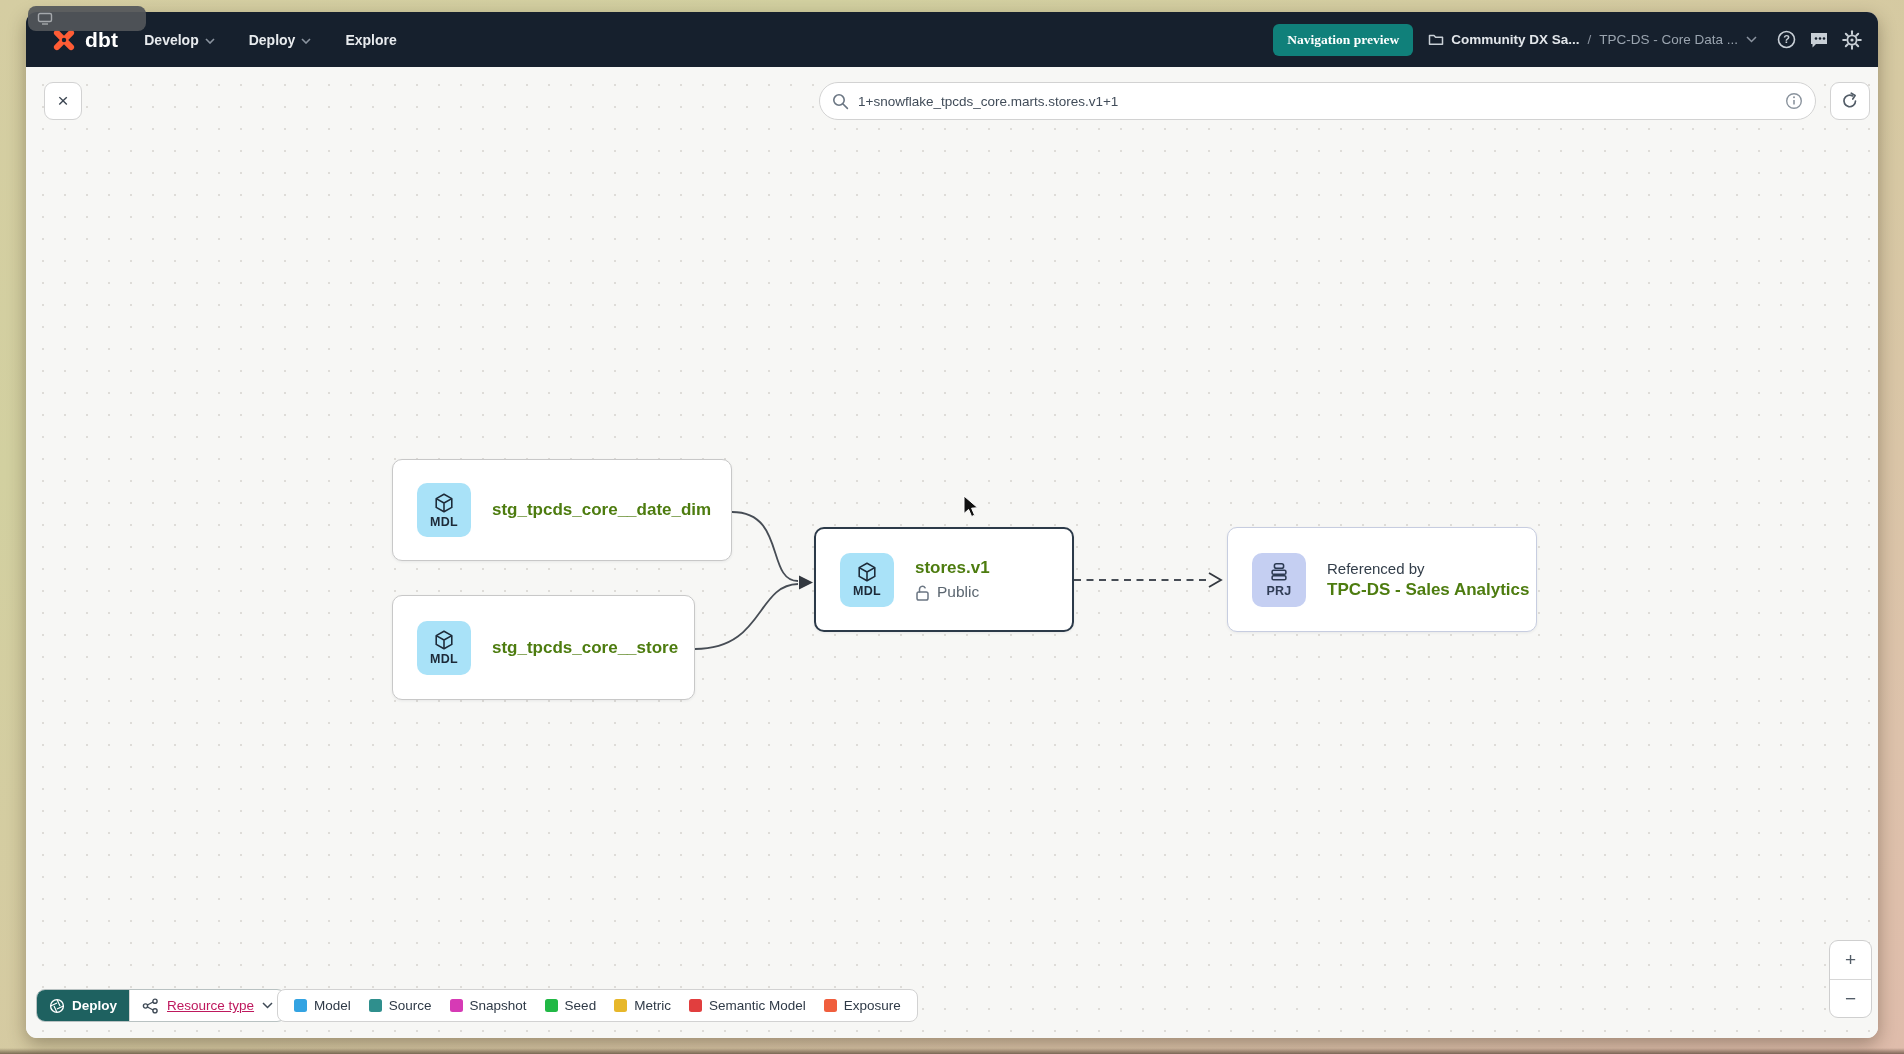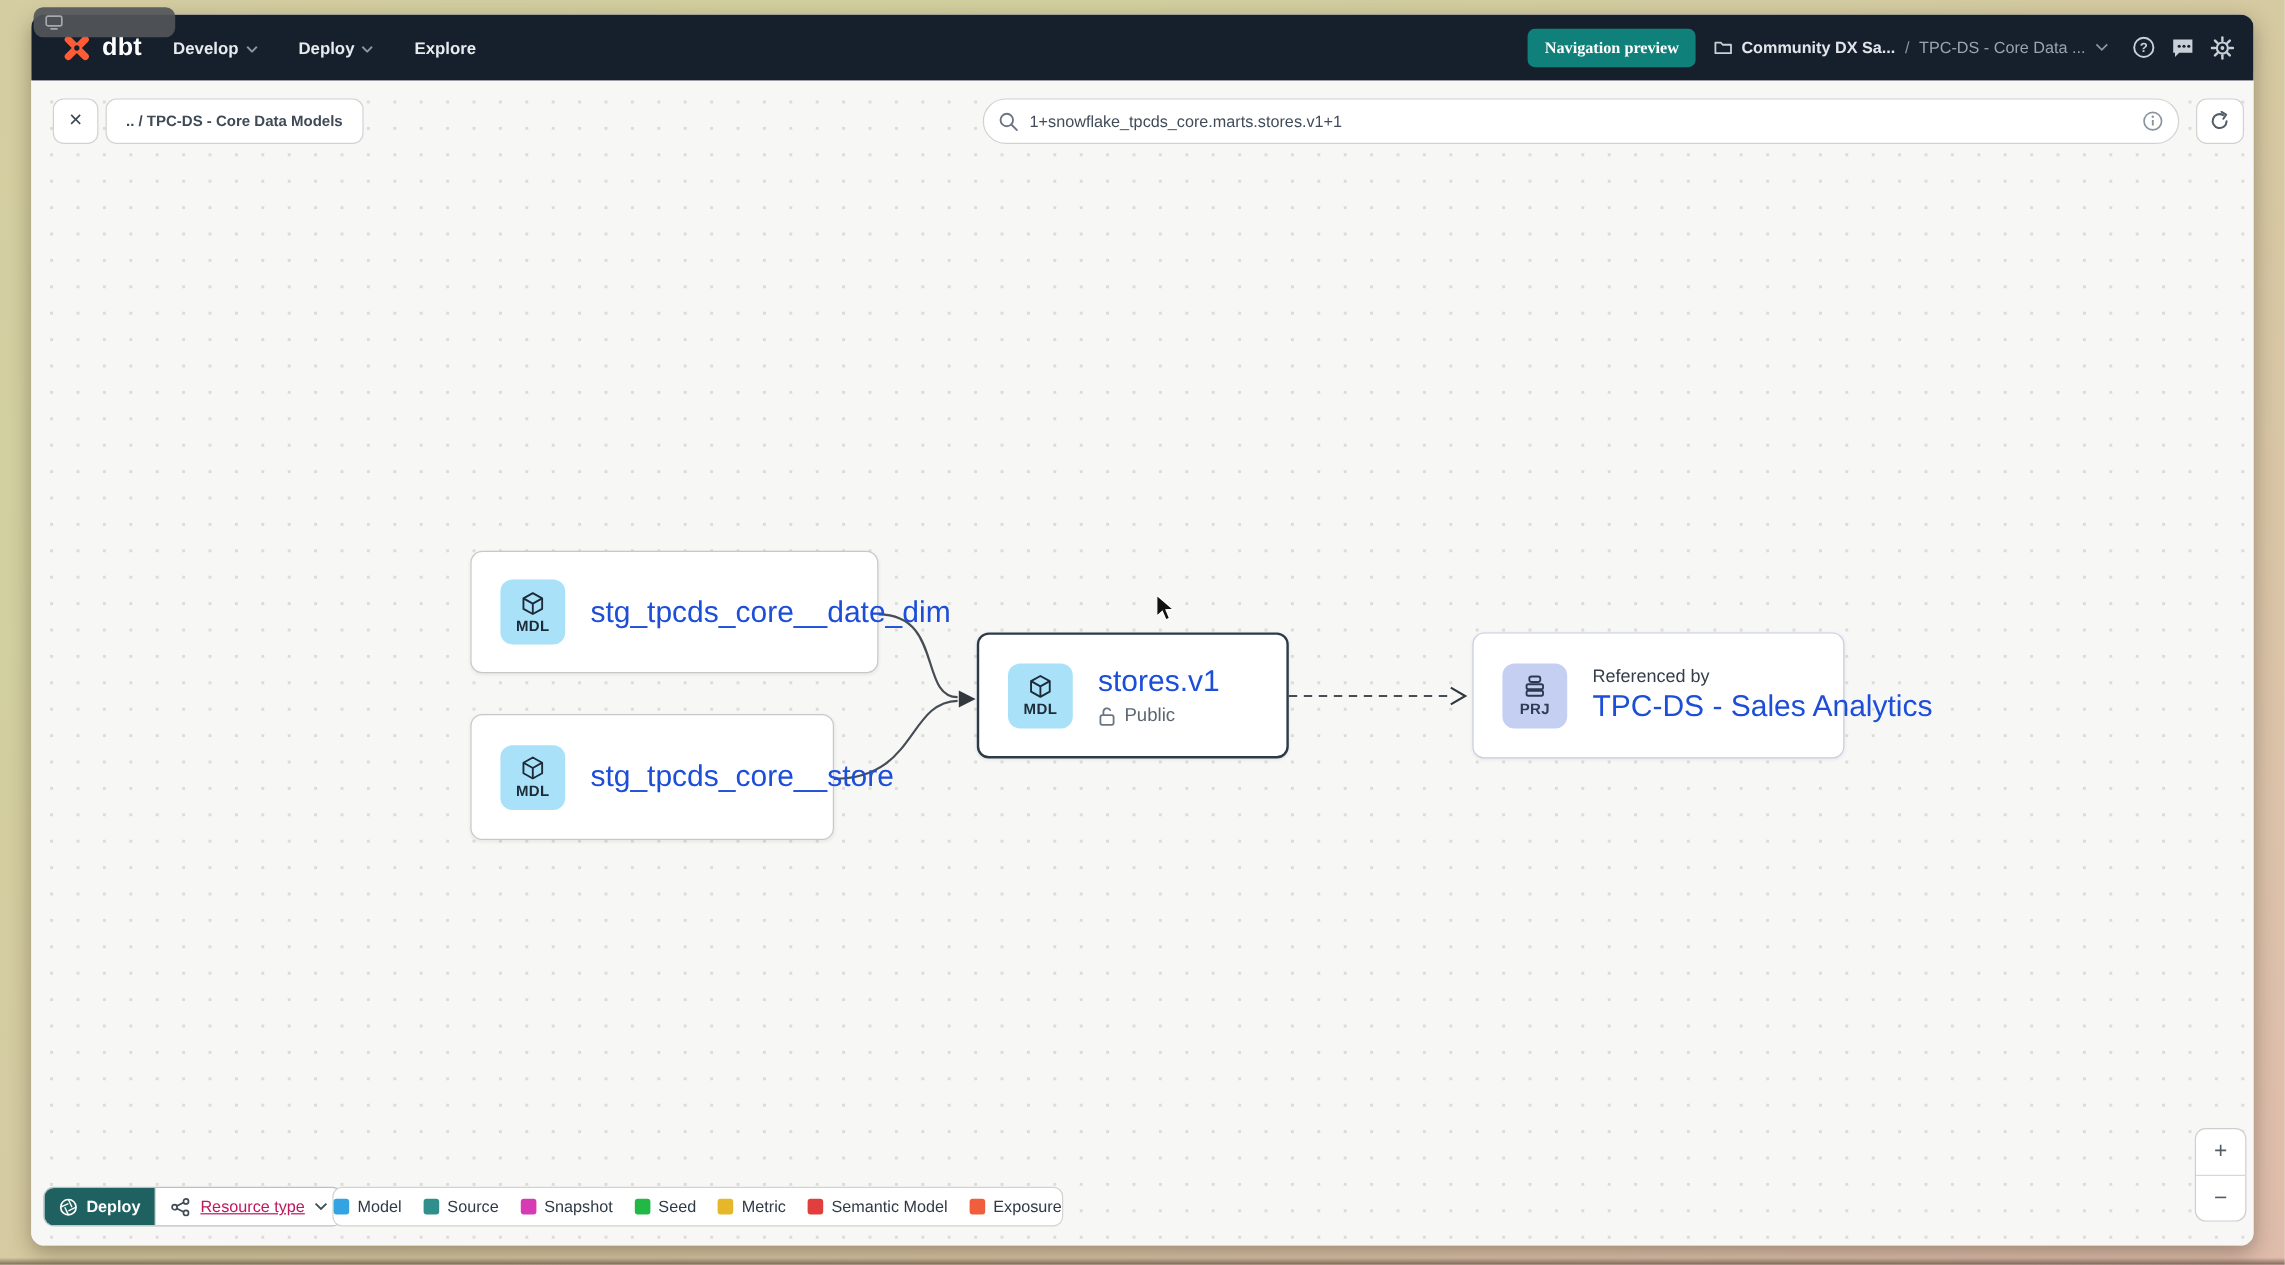--- a/index.html
+++ b/index.html
@@ -64,36 +64,36 @@
 
   .node { position:absolute; background:#fff; border:1px solid #c8c8c8; border-radius:10px;
     display:flex; align-items:center; gap:21px; padding:0 24px;
     box-shadow:0 1px 3px rgba(30,40,50,.07); cursor:pointer; }
   .node.selected { border:2.5px solid #2c3a49; }
   .res-badge { width:54px; height:54px; border-radius:10px; flex:0 0 auto;
     display:flex; flex-direction:column; align-items:center; justify-content:center; gap:1px; }
   .res-badge .badge-label { font-size:12.5px; font-weight:bold; color:#1d2a38; letter-spacing:.3px; }
   .badge-mdl { background:#a9e2f8; }
   .badge-prj { background:#c5cff2; }
-  .node-label { font-size:25px; color:#1d4ed8; font-weight:400; white-space:nowrap; }
+  .node-label { font-size:17px; color:#4d7c0f; font-weight:700; white-space:nowrap; }
   .node-sub { display:flex; align-items:center; gap:7px; margin-top:5px; }
   .node-sub span { font-size:15.5px; color:#5b6670; }
   .node-title-sm { font-size:15px; color:#333e4a; margin-bottom:3px; }
 
   
   .lenses-group { position:absolute; left:10px; bottom:16px; height:33px; display:flex;
     border-radius:9px; overflow:hidden; border:1px solid #b9c2c2; background:#fff; z-index:8; }
   .lenses-seg { background:#1e6160; color:#fff; display:flex; align-items:center; gap:7px;
     padding:0 12px; font-size:13.5px; font-weight:bold; cursor:pointer; }
   .resource-seg { display:flex; align-items:center; gap:8px; padding:0 12px;
     font-size:13.5px; color:#be185d; cursor:pointer; border-left:1px solid #d6d6d6;text-decoration:underline; }
 
   .legend { position:absolute; left:251px; bottom:16px; height:33px; background:#fff;
     border:1px solid #d2d2d2; border-radius:8px; display:flex; align-items:center;
-    gap:18px; padding:0 0; z-index:8; }
+    gap:18px; padding:0 16px; z-index:8; }
   .legend-item { display:flex; align-items:center; gap:7px; }
   .legend-swatch { width:13px; height:13px; border-radius:2.5px; }
   .legend-label { font-size:13.5px; color:#2f3a47; font-weight:500; }
 
   .zoom-ctrl { position:absolute; right:6px; bottom:20px; width:43px; background:#fff;
     border:1px solid #cfcfcf; border-radius:9px; overflow:hidden; z-index:8; }
   .zoom-btn { height:38px; display:flex; align-items:center; justify-content:center;
     font-size:19px; color:#535d68; cursor:pointer; }
   .zoom-btn + .zoom-btn { border-top:1px solid #d7d7d7; }
 
@@ -257,23 +257,20 @@
   </div>
 
   <svg class="cursor" width="17" height="23" viewBox="0 0 17 23">
     <path d="M1 1 L1 18.5 L5.6 14.4 L8.6 21.5 L11.6 20.2 L8.6 13.2 L14.6 12.7 Z" fill="#111" stroke="#fff" stroke-width="1"></path>
   </svg>
 
   <div class="toolbar">
     <div class="btn-box close-btn">
       <span>×</span>
     </div>
-    <div class="btn-box chip">
-      <span>.. / TPC-DS - Core Data Models</span>
-    </div>
     <div class="searchbar">
       <svg width="17" height="17" viewBox="0 0 17 17">
         <circle cx="7" cy="7" r="5.2" fill="none" stroke="#6b7683" stroke-width="1.6"></circle>
         <line x1="11" y1="11" x2="15.4" y2="15.4" stroke="#6b7683" stroke-width="1.6" stroke-linecap="round"></line>
       </svg>
       <input type="text" value="1+snowflake_tpcds_core.marts.stores.v1+1" style="">
       <svg width="18" height="18" viewBox="0 0 18 18">
         <circle cx="9" cy="9" r="7.3" fill="none" stroke="#8b949e" stroke-width="1.4"></circle>
         <line x1="9" y1="8" x2="9" y2="12.6" stroke="#8b949e" stroke-width="1.6"></line>
         <circle cx="9" cy="5.3" r="1" fill="#8b949e"></circle>

